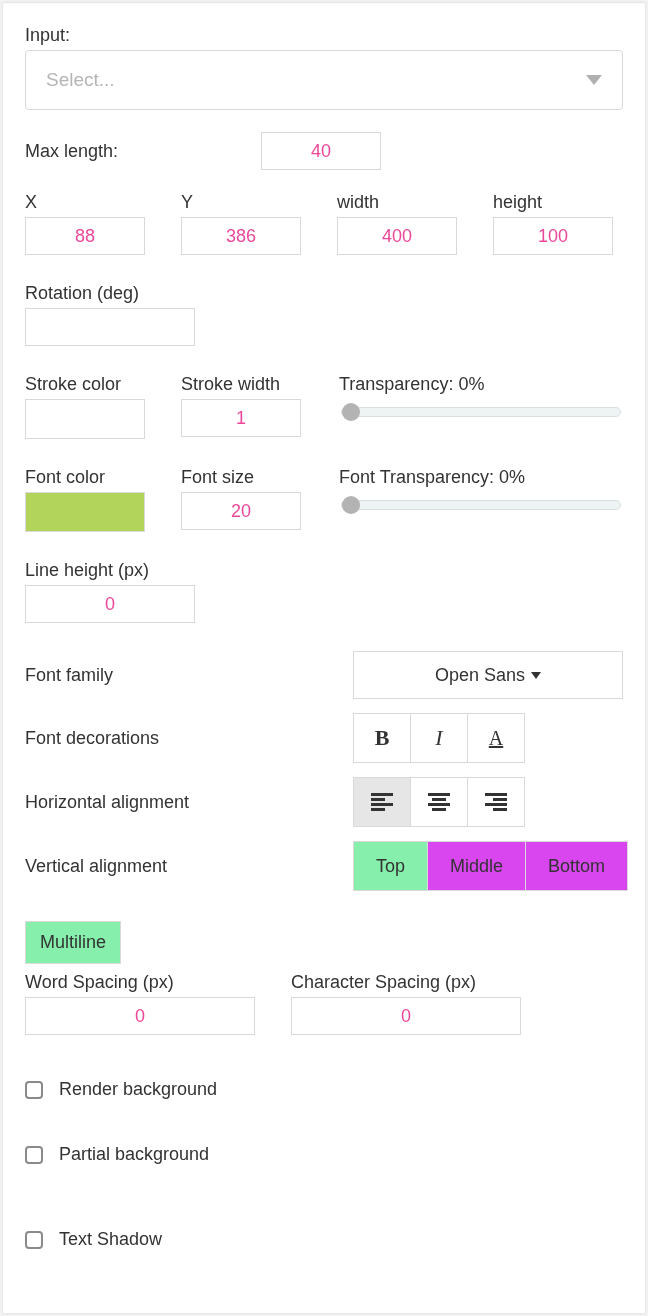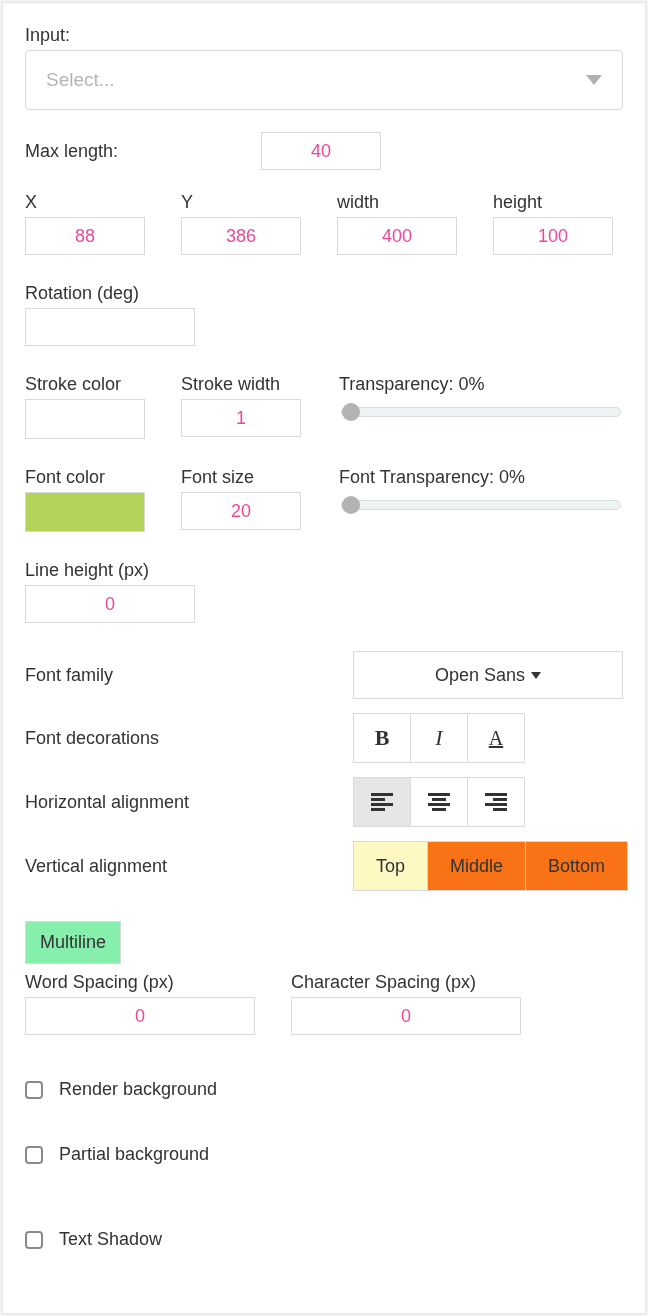--- a/index.html
+++ b/index.html
@@ -133,24 +133,24 @@
   .toggle-btn:first-child { margin-left:0; }
   .toggle-btn.active { background:#e6e6e6; }
   .toggle-btn.bold { font-weight:700; font-family: Georgia, serif; font-size:22px;}
   .toggle-btn.italic { font-style:italic; font-family: Georgia, serif; font-size:22px;}
   .val-btn {
     border:1px solid #d9d9d9;
     height:50px;
     padding:0 22px;
     display:flex;align-items:center;justify-content:center;
     font-size:18px;font-weight:300;
-    background:#f97316;cursor:pointer;margin-left:-1px;
+    background:#d946ef;cursor:pointer;margin-left:-1px;
   }
   .val-btn:first-child{margin-left:0;}
-  .val-btn.active{background:#fef9c3;}
+  .val-btn.active{background:#86efac;}
   .pill-btn {
     border:1px solid #d9d9d9;
     padding:10px 14px;
     font-size:18px;font-weight:300;
     background:#86efac;cursor:pointer;
     display:inline-block;
   }
   .chk-row {
     display:flex;align-items:center;gap:16px;
     margin-top:28px;

